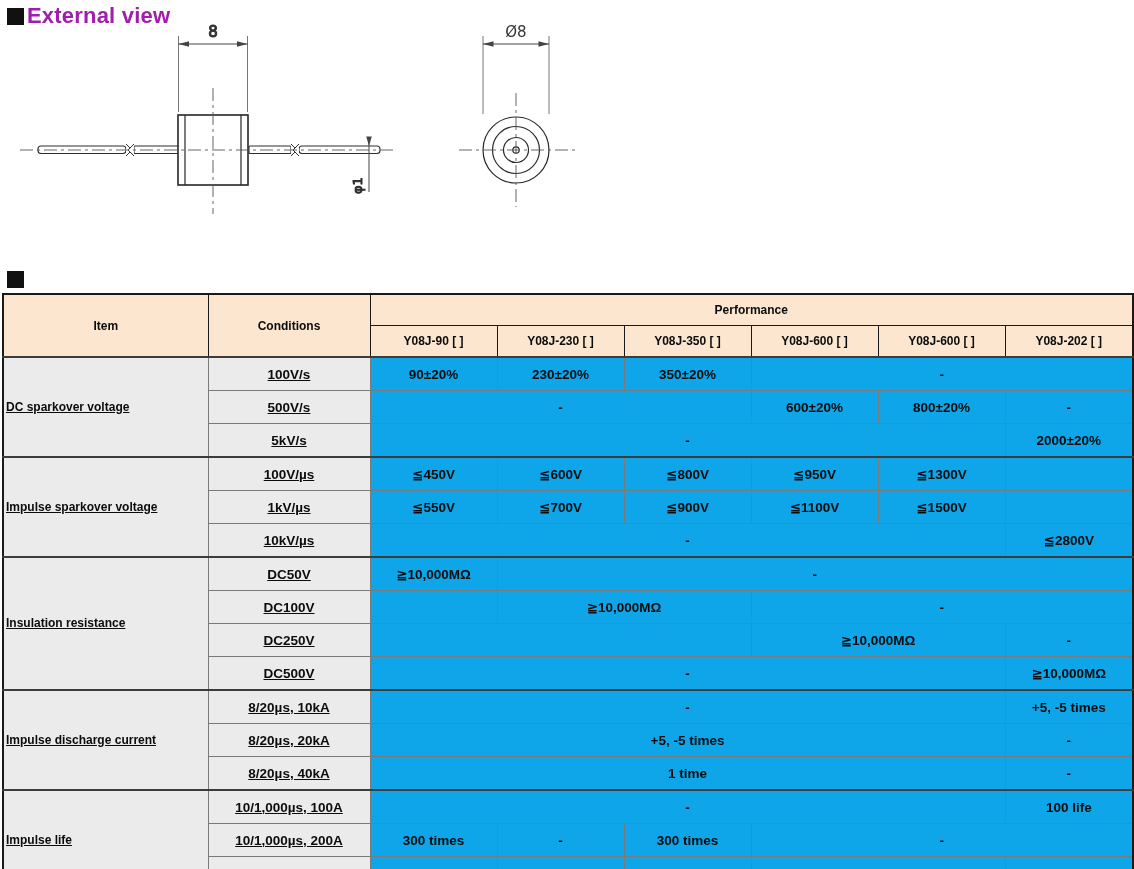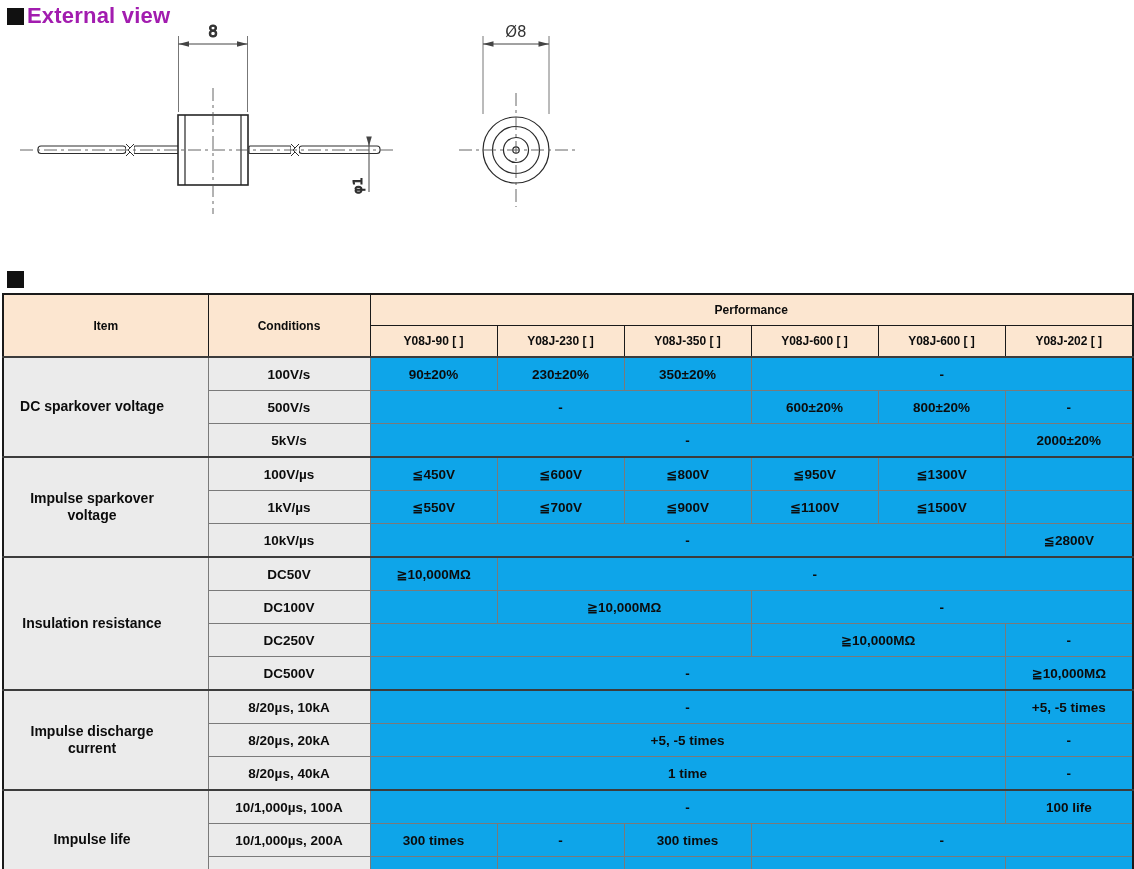--- a/index.html
+++ b/index.html
@@ -28,23 +28,23 @@
   }
   table.chars th, table.chars td {
     border:1px solid var(--border,#7a7a7a);
     font-size:13.5px; font-weight:bold; text-align:center;
     padding:0 2px; height:32px; vertical-align:middle; color:#0c0c0c;
     overflow:hidden; white-space:nowrap;
   }
   table.chars thead th {
     background:var(--header-bg,#fce6d0); border-color:#1a1a1a; height:30px; font-size:12px;
   }
-  table.chars td.lab { background:var(--label-bg,#ebebeb); }
+  table.chars td.lab { background:var(--label-bg,#ebebeb);text-decoration:underline; }
   table.chars td.item {
-    text-align:center; white-space:normal; line-height:1.25; font-size:14px;
+    text-align:left; white-space:normal; line-height:1.25; font-size:12px;
   }
   table.chars td.item .w { display:block; max-width:172px; }
   table.chars tr.gstart > td { border-top:2px solid #3c3c3c; }
   table.chars tbody td.val { background:#0ea5e9; }
 
   svg text { font-family:"DejaVu Sans","Liberation Sans",sans-serif; fill:#333; }
 </style>
 </head>
 <body>
 

